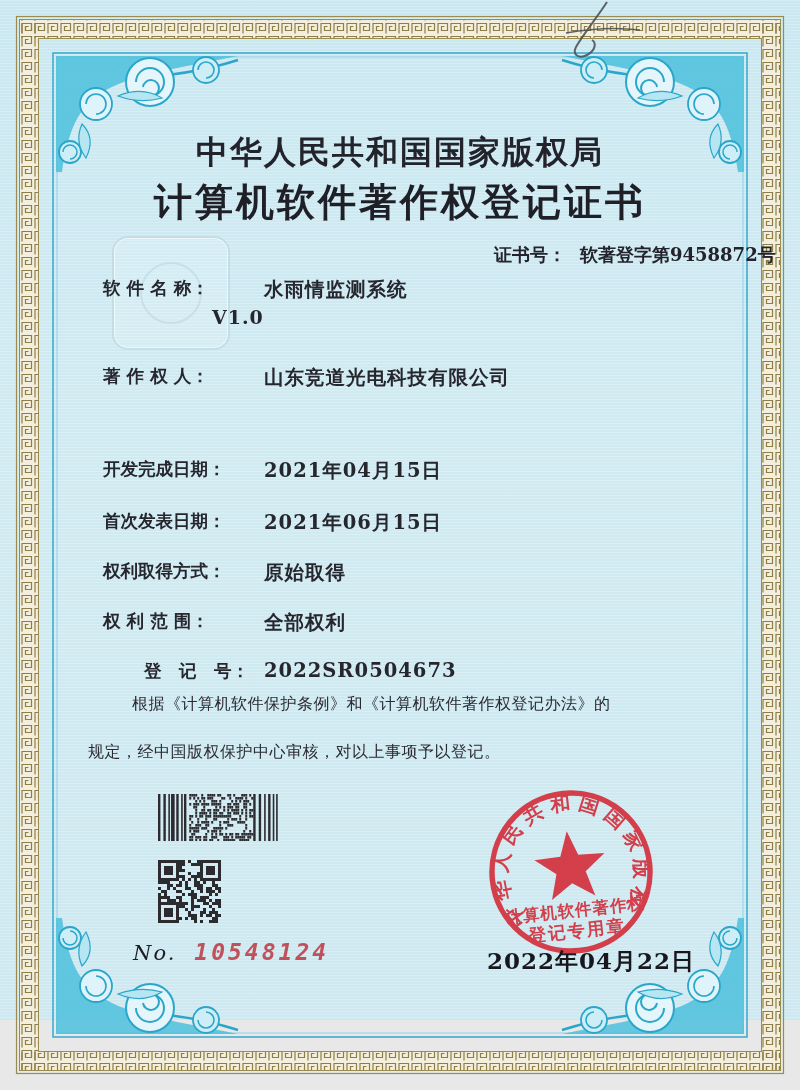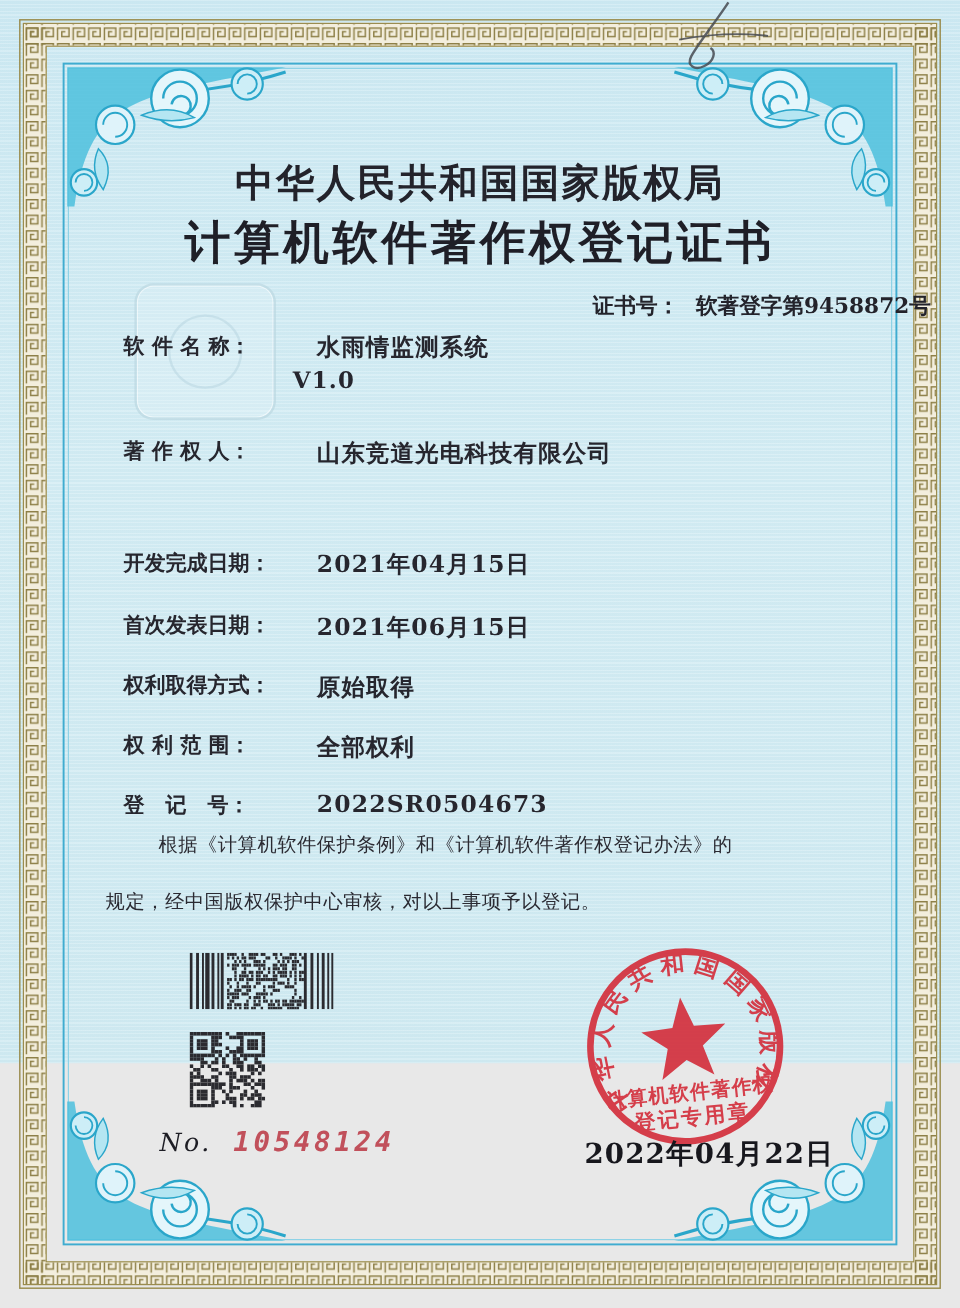--- a/index.html
+++ b/index.html
@@ -1,38 +1,38 @@
 <!DOCTYPE html>
 <html><head>
 <meta charset="utf-8">
 <style>
   html,body{margin:0;padding:0;}
   body{width:800px;height:1090px;overflow:hidden;background:#e8e8e8;
        font-family:"DejaVu Serif", serif;}
-  .paper{position:relative;width:800px;height:886px;
+  .paper{position:relative;width:800px;height:1020px;
          background:linear-gradient(180deg,#cfeaf3 0%,#d5edf4 45%,#d2ebf2 100%);}
   .paper::before{content:"";position:absolute;inset:0;pointer-events:none;
          background:repeating-linear-gradient(180deg,rgba(255,255,255,.14) 0 1px,rgba(120,180,200,.05) 1px 3px);}
   .frame-svg{position:absolute;left:0;top:0;z-index:1;pointer-events:none;}
   .content{position:absolute;inset:0;z-index:2;color:#26262e;}
 
   .title1{position:absolute;left:0;right:0;top:131px;text-align:center;
           font-size:32px;font-weight:700;letter-spacing:2px;color:#23232b;}
   .title2{position:absolute;left:0;right:0;top:177px;text-align:center;
           font-size:38px;font-weight:700;letter-spacing:3px;color:#1f1f27;}
   .certno{position:absolute;left:494px;top:243px;font-size:18px;font-weight:700;color:#23232b;}
   .certno .lbl{margin-right:14px;}
 
   .frow{position:absolute;left:103px;display:flex;}
   .frow .flabel{width:146px;font-size:17.5px;font-weight:700;color:#26262e;}
   .frow .fvalue{position:absolute;left:125px;font-size:19.5px;font-weight:700;
                 color:#26262e;letter-spacing:1px;white-space:nowrap;padding-left:36px;}
-  .r1{top:276px;} .v2line{position:absolute;left:244px;top:306px;font-size:19px;
+  .r1{top:276px;} .v2line{position:absolute;left:212px;top:306px;font-size:19px;
       font-weight:700;letter-spacing:1px;}
-  .r2{top:364px;} .r3{top:457px;} .r4{top:509px;} .r5{top:559px;} .r6{top:609px;} .r7{top:659px;}
+  .r2{top:364px;} .r3{top:457px;} .r4{top:509px;} .r5{top:559px;} .r6{top:609px;} .r7{top:659px;text-align:right;}
 
   .statement{position:absolute;left:88px;top:694px;width:640px;font-size:16px;
              font-weight:400;color:#2a2a32;letter-spacing:.5px;}
   .statement .ln1{text-indent:44px;white-space:nowrap;}
   .statement .ln2{margin-top:27px;white-space:nowrap;}
 
   .barcode{position:absolute;left:158px;top:794px;}
   .qrcode{position:absolute;left:158px;top:860px;}
 
   .serial{position:absolute;left:133px;top:939px;font-style:italic;}

